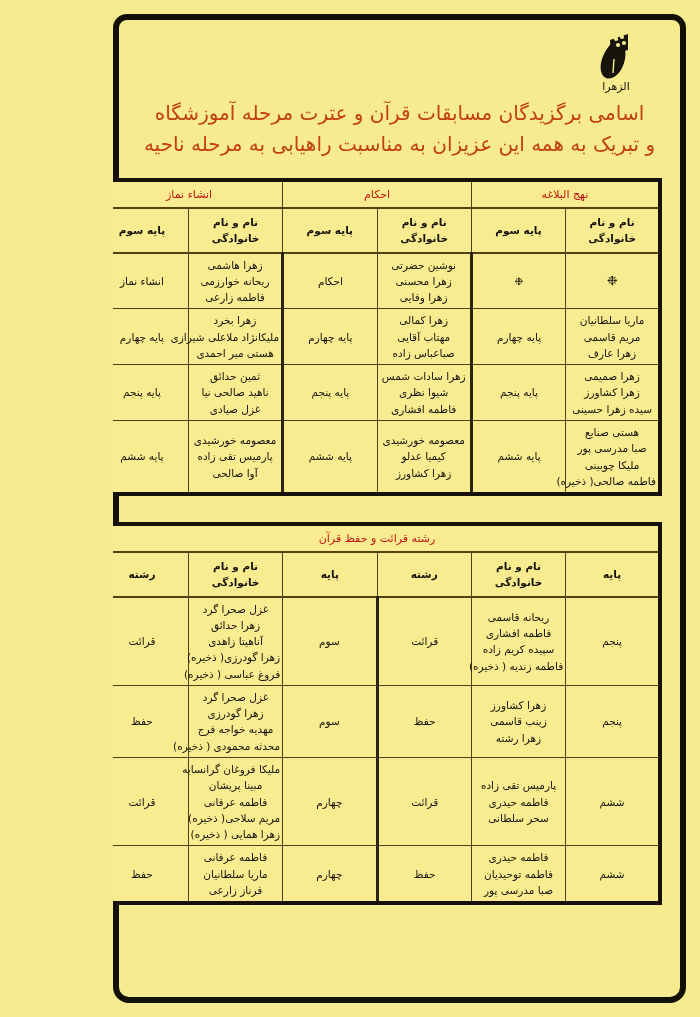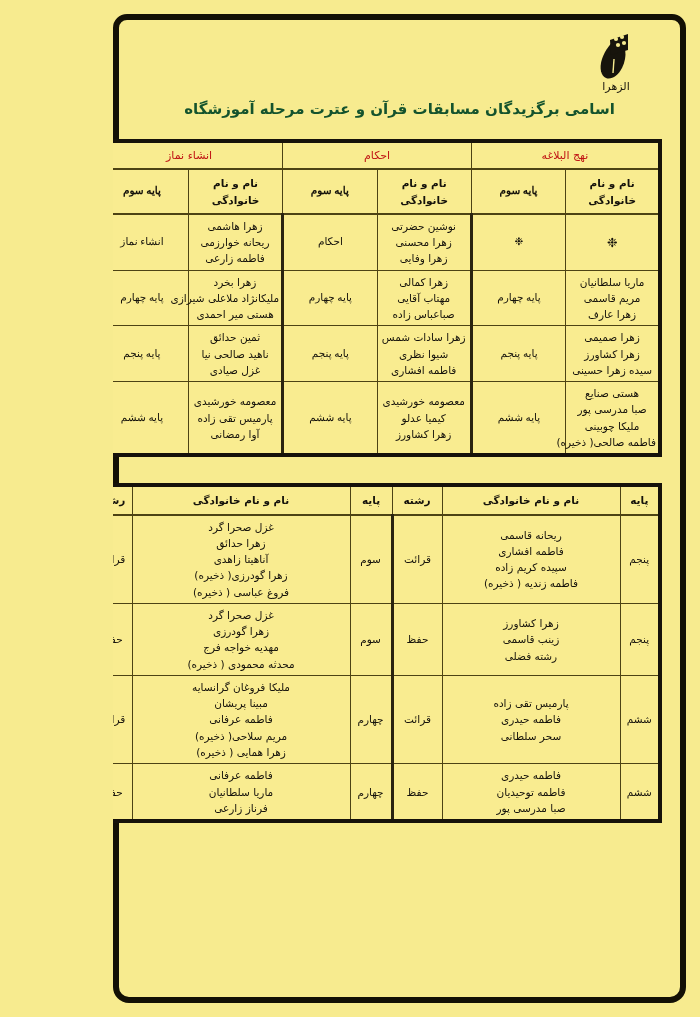--- a/index.html
+++ b/index.html
@@ -56,25 +56,25 @@
   }
   .logo-svg { display: block; }
 
   
   .title-block {
     text-align: center;
     margin-top: 4px;
     color: #bf1212;
   }
   .title-line {
-    font-size: 15px;
-    font-weight: bold;
+    font-size: 20px;
+    font-weight: normal;
     line-height: 1.55;
     letter-spacing: -0.2px;
-    color: #14532d;
+    color: #c2410c;
     white-space: nowrap;
   }
 
   
   .table-block { margin: 0 auto; }
 
   table.grid {
     border-collapse: collapse;
     table-layout: fixed;
     background: #f9ec90;
@@ -104,21 +104,21 @@
     padding: 5px 2px;
     border-bottom: 2px solid #4d4314;
   }
   table.grid td.group-sep { border-right: 3px solid #2a2410; }
 
   .names span { display: block; white-space: nowrap; }
   .flower { font-size: 13px; line-height: 1; }
 
   
   .t1 { width: 570px; }
-  .t1 .c-paye  { width: 48px; font-family: Liberation Serif, serif; }
+  .t1 .c-paye  { width: 48px; }
   .t1 .c-name  { width: 142px; }
 
   
   .t2 { width: 570px; }
   .t2 .c-reshte { width: 50px; }
   .t2 .c-name2  { width: 178px; }
   .t2 .c-paye2  { width: 40px; }
   .t2 .c-reshte3 { width: 42px; }
   .t2 .c-name3  { width: 218px; }
   .t2 .c-paye3  { width: 42px; }
@@ -141,20 +141,21 @@
         <circle cx="44" cy="11" r="2.1" fill="#f7eb8f"></circle>
         <circle cx="40" cy="19" r="2.1" fill="#f7eb8f"></circle>
         <circle cx="46" cy="17" r="2.1" fill="#f7eb8f"></circle>
         <path d="M36 33 L35 47" stroke="#f7eb8f" stroke-width="1.4" fill="none"></path>
         <text x="38" y="64" font-family="DejaVu Sans, sans-serif" font-size="11" fill="#17140c" text-anchor="middle">الزهرا</text>
       </svg>
     </div>
 
     <div class="title-block">
       <div class="title-line">اسامی برگزیدگان مسابقات قرآن و عترت مرحله آموزشگاه</div>
+      <div class="title-line">و  تبریک به همه این عزیزان به مناسبت راهیابی به مرحله ناحیه</div>
     </div>
 
     <div style="height:18px"></div>
 
     <div class="table-block">
       <table class="grid t1">
         <thead>
           <tr>
             <th class="section-head" colspan="2">نهج البلاغه</th>
             <th class="section-head group-sep" colspan="2">احکام</th>
@@ -238,33 +239,36 @@
               <td class="c-paye">پایه ششم</td>
               <td class="names c-name group-sep">
                 <span>معصومه خورشیدی</span>
                 <span>کیمیا عدلو</span>
                 <span>زهرا کشاورز</span>
               </td>
               <td class="c-paye">پایه ششم</td>
               <td class="names c-name group-sep">
                 <span>معصومه خورشیدی</span>
                 <span>پارمیس تقی زاده</span>
-                <span>آوا رمضانی</span>
+                <span>آوا صالحی</span>
               </td>
               <td class="c-paye">پایه ششم</td>
             </tr>
           </tbody>
       </table>
     </div>
 
     <div class="gap"></div>
 
     <div class="table-block">
       <table class="grid t2">
         <thead>
+          <tr>
+            <th class="section-head" colspan="6">رشته قرائت و حفظ قرآن</th>
+          </tr>
           <tr>
             <th class="col-head c-paye2">پایه</th>
             <th class="col-head c-name2">نام و نام خانوادگی</th>
             <th class="col-head c-reshte">رشته</th>
             <th class="col-head c-paye3 group-sep">پایه</th>
             <th class="col-head c-name3">نام و نام خانوادگی</th>
             <th class="col-head c-reshte3">رشته</th>
           </tr>
         </thead>
         <tbody id="t2-body">
@@ -285,21 +289,21 @@
                 <span>زهرا گودرزی( ذخیره)</span>
                 <span>فروغ عباسی ( ذخیره)</span>
               </td>
               <td class="c-reshte3">قرائت</td>
             </tr>
             <tr>
               <td class="c-paye2">پنجم</td>
               <td class="names c-name2">
                 <span>زهرا کشاورز</span>
                 <span>زینب قاسمی</span>
-                <span>رشته فضلی</span>
+                <span>زهرا رشته</span>
               </td>
               <td class="c-reshte">حفظ</td>
               <td class="c-paye3 group-sep">سوم</td>
               <td class="names c-name3">
                 <span>غزل صحرا گرد</span>
                 <span>زهرا گودرزی</span>
                 <span>مهدیه خواجه فرج</span>
                 <span>محدثه محمودی ( ذخیره)</span>
               </td>
               <td class="c-reshte3">حفظ</td>

